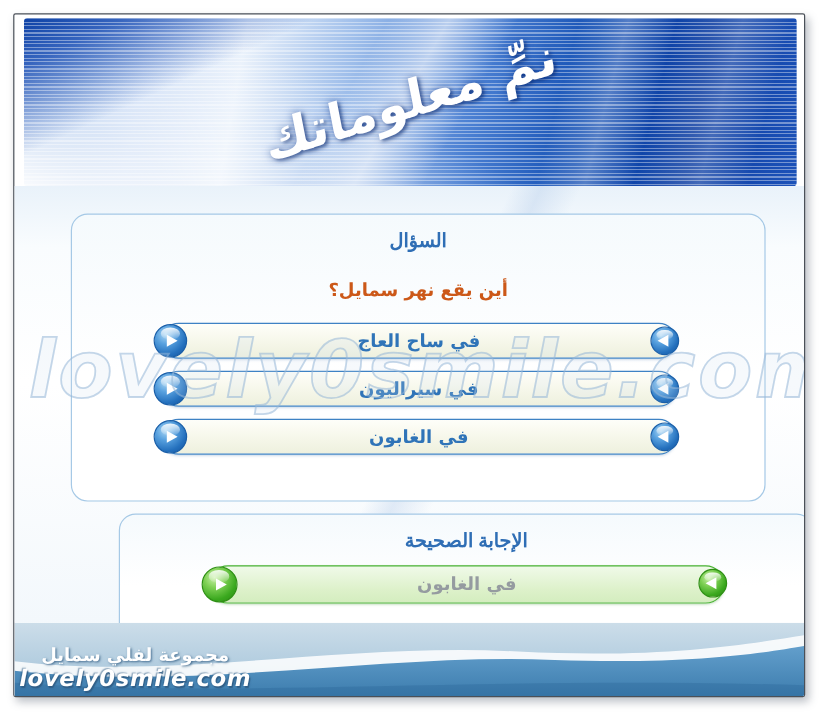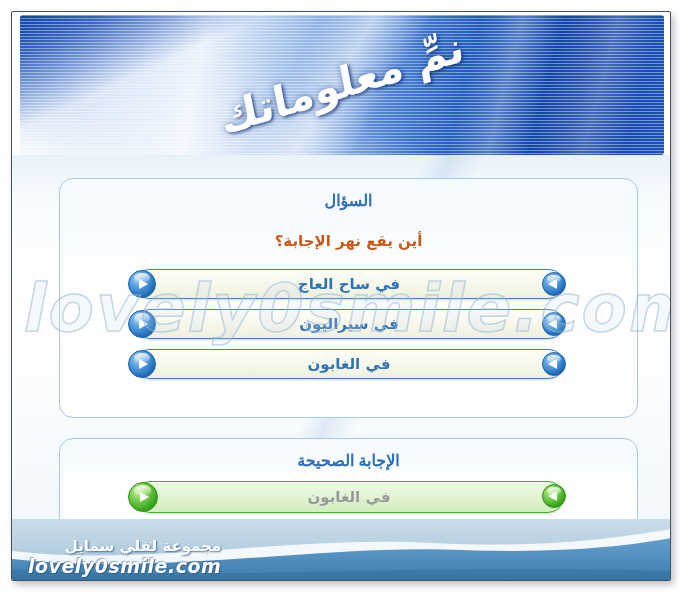--- a/index.html
+++ b/index.html
@@ -42,21 +42,21 @@
       linear-gradient(180deg, #e9f2fa 0%, #f9fcfe 14%, #ffffff 45%, #f3f8fc 100%);
   }
 
   .panel {
     position:absolute; left:47px; width:579px;
     background:linear-gradient(180deg, #f5fafd 0%, #ffffff 55%);
     border:1px solid #a6c9e6; border-radius:14px;
     text-align:center;
   }
   .question-panel { top:23px; height:240px; }
-  .answer-panel  { top:283px; height:110px; }
+  .answer-panel  { top:273px; height:110px;margin-left:40px; }
 
   .panel-heading { font-size:16px; font-weight:bold; color:#2f6eb5; padding-top:12px;font-family:Liberation Serif, serif; }
   .question-text { font-size:15px; font-weight:bold; color:#cc5818; margin-top:22px; }
 
   .options { position:absolute; left:74px; top:90px; width:430px; }
 
   .pill {
     position:relative; width:430px; height:30px; margin-bottom:10px;
     border:1px solid #3e82c4; border-radius:16px;
     background:linear-gradient(180deg, #fefef9 0%, #f5f6e8 60%, #eef0de 100%);
@@ -96,21 +96,21 @@
   .c-right { right:-3px; top:2px; width:24px; height:24px; }
 
   .tri { width:0; height:0; position:relative; z-index:2; }
   .tri-right { border-top:5px solid transparent; border-bottom:5px solid transparent; border-left:9px solid #ffffff; margin-left:3px; }
   .tri-left  { border-top:5px solid transparent; border-bottom:5px solid transparent; border-right:9px solid #ffffff; margin-right:3px; }
 
   
   .wave { position:absolute; left:0; top:507px; width:660px; height:61px; }
   .wave svg { display:block; width:660px; height:61px; }
 
-  .footer-credit { position:absolute; left:16px; bottom:3px; text-align:right; }
+  .footer-credit { position:absolute; left:4px; bottom:3px; text-align:center; }
   .credit-group {
     color:#ffffff; font-size:15px; font-weight:bold;
     text-shadow:1px 1px 2px rgba(40,85,125,.8);
   }
   .credit-site {
     color:#ffffff; font-size:19px; font-weight:bold; font-style:italic;
     text-shadow:1px 1px 1px rgba(45,90,130,.9), -1px -1px 1px rgba(45,90,130,.5);
     letter-spacing:.5px;
   }
 
@@ -131,21 +131,21 @@
   <div class="card">
 
     <div class="banner">
       <div class="calligraphy" dir="rtl">نمِّ معلوماتك</div>
     </div>
 
     <div class="content">
 
       <section class="panel question-panel">
         <h2 class="panel-heading" dir="rtl">السؤال</h2>
-        <p class="question-text" dir="rtl">أين يقع نهر الإجابة؟</p>
+        <p class="question-text" dir="rtl">أين يقع نهر سمايل؟</p>
 
         <div class="options">
 
           <div class="pill blue">
             <span class="circle blue c-left">
               <span class="tri tri-right"></span>
             </span>
             <span class="pill-label" dir="rtl">في ساح العاج</span>
             <span class="circle blue c-right">
               <span class="tri tri-left"></span>

